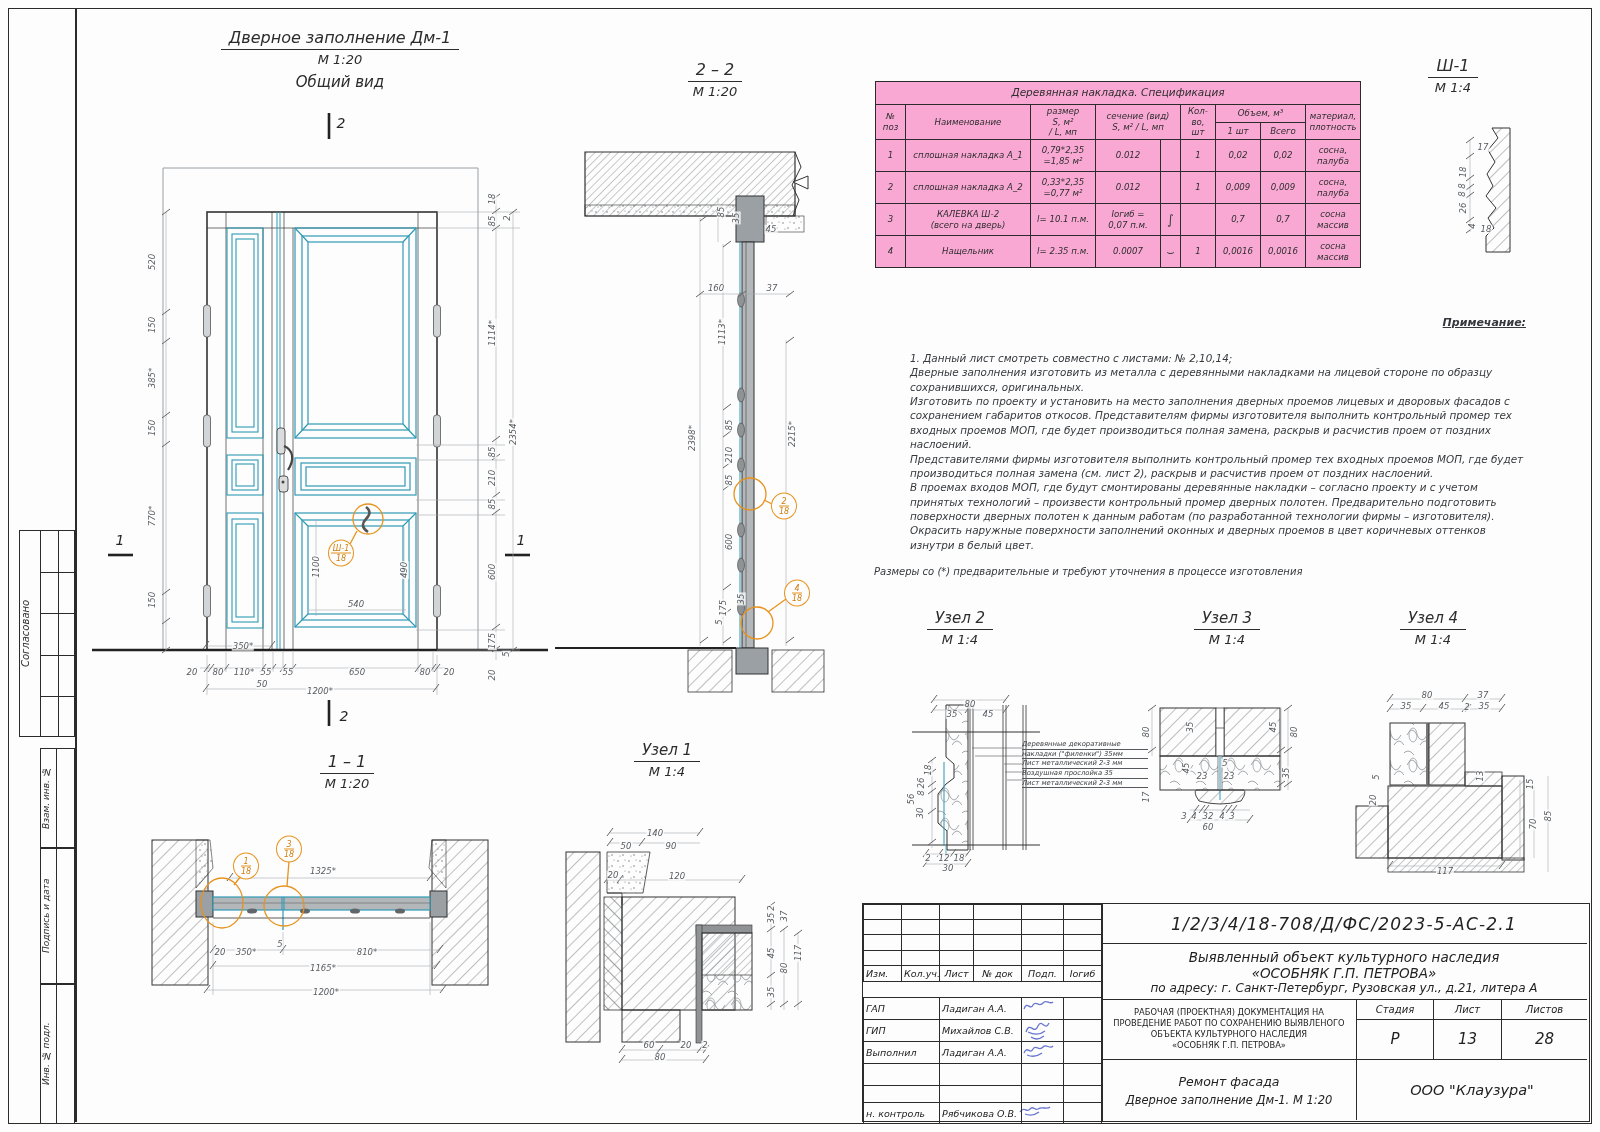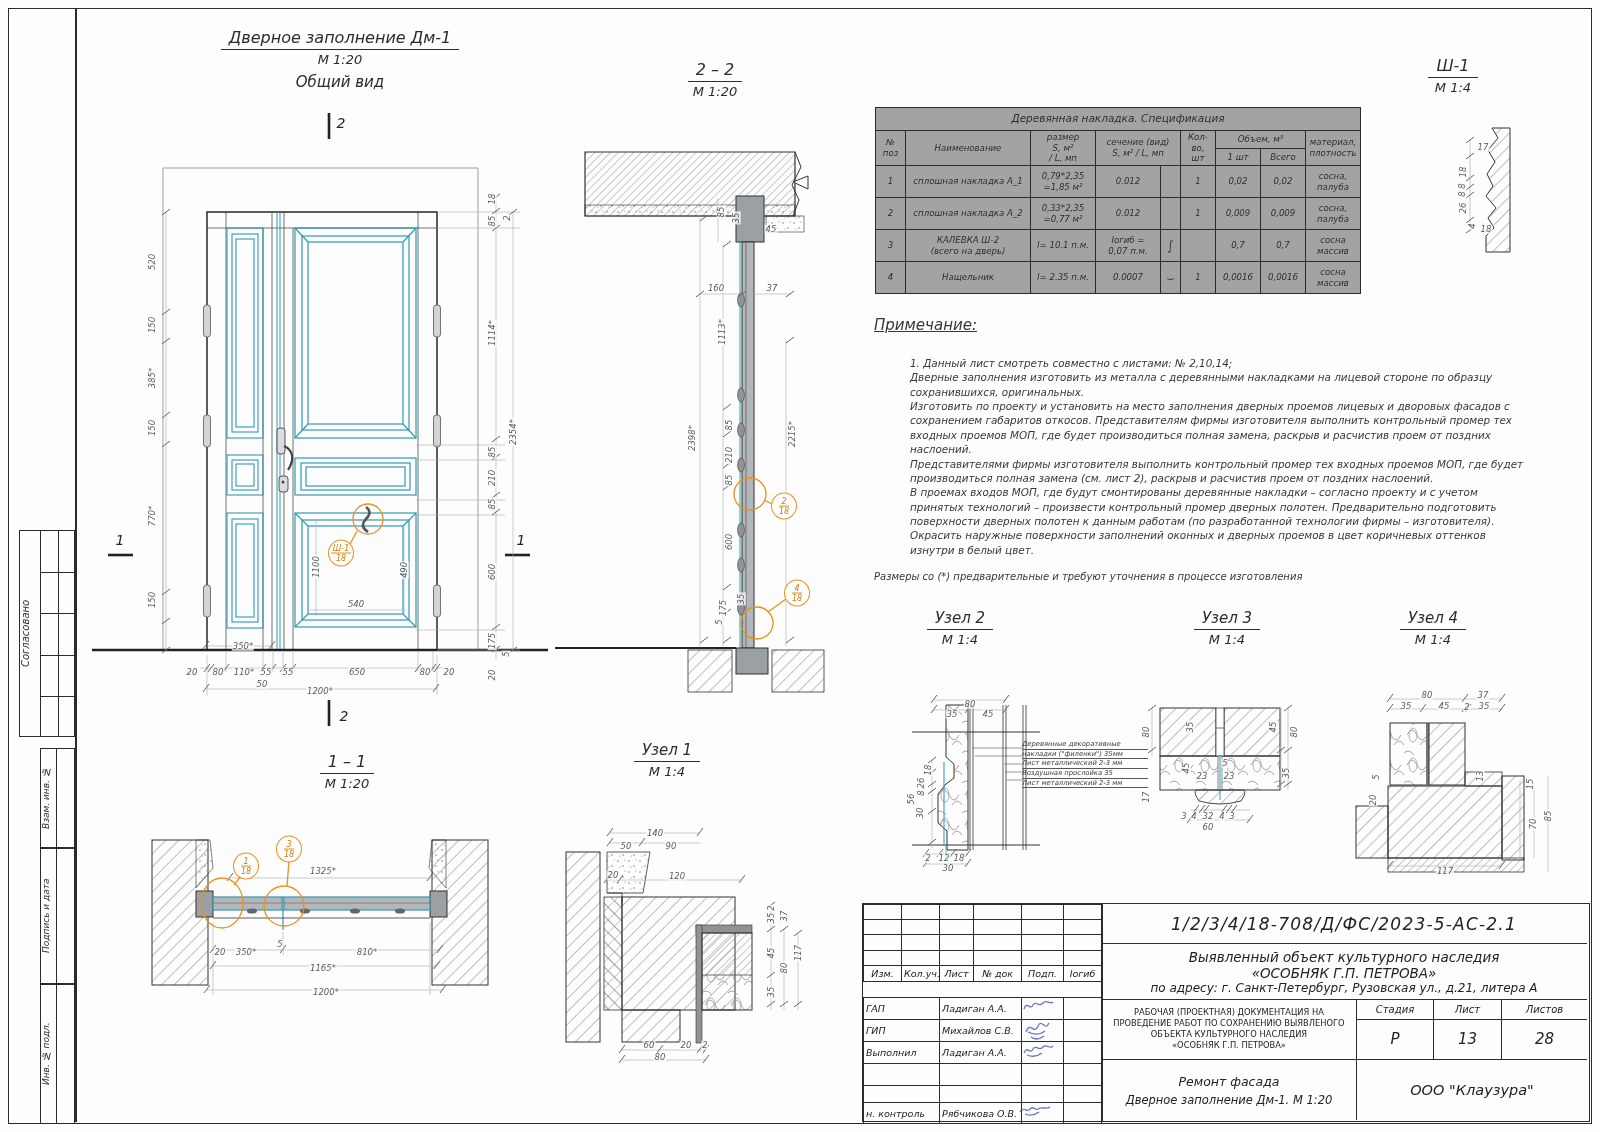--- a/index.html
+++ b/index.html
@@ -23,29 +23,29 @@
   .dim{position:absolute;font-style:italic;font-size:8.5px;color:#575c61;white-space:nowrap;
        background:rgba(253,253,253,.78);padding:0 1px;line-height:1;}
   .dim.mark{font-size:14px;color:#262626;background:none;font-weight:500;}
   
   .callout{position:absolute;width:26px;height:27px;border:1.4px solid #e8921c;border-radius:50%;
            box-sizing:border-box;display:flex;flex-direction:column;align-items:center;justify-content:center;
            font-style:italic;font-size:8px;color:#cd7d0e;background:rgba(253,253,253,.85);transform:translate(-50%,-50%);}
   .callout span{display:block;line-height:1.15;}
   .callout .ct{border-bottom:1px solid #e8921c;padding:0 2px;}
   
-  table.spec{position:absolute;left:875px;top:107px;border-collapse:collapse;table-layout:fixed;
-             font-style:italic;font-size:8.6px;color:#2e2e2e;background:#a3a3a3;}
+  table.spec{position:absolute;left:875px;top:81px;border-collapse:collapse;table-layout:fixed;
+             font-style:italic;font-size:8.6px;color:#2e2e2e;background:#f9a8d4;}
   table.spec td,table.spec th{border:1px solid #2b2b2b;text-align:center;vertical-align:middle;
              padding:1px 2px;white-space:pre-line;font-weight:normal;line-height:1.25;}
   table.spec .ttl{font-size:10.5px;height:20px;}
   .glyph{font-size:13px;color:#444;font-style:normal;}
   
   .notes{position:absolute;left:874px;top:316px;width:652px;font-style:italic;color:#35393d;}
-  .notes h4{margin:0 0 22px 0;font-size:15px;font-weight:normal;text-decoration:underline;}
+  .notes h4{margin:0 0 22px 0;font-size:11px;font-weight:bold;text-decoration:underline;text-align:right;}
   .notes .p{font-size:10.4px;line-height:1.38;margin-left:36px;}
   .notes .fn{margin-top:14px;font-size:10px;}
   
   .layers{position:absolute;left:1022px;top:740px;width:126px;font-style:italic;font-size:6.8px;
           color:#3a3e42;line-height:1.28;}
   .layers div{border-bottom:.8px solid #55595d;white-space:nowrap;overflow:hidden;}
   
   .tb{position:absolute;left:862px;top:903px;width:728px;height:219px;border:1.8px solid #2b2b2b;
       box-sizing:border-box;font-style:italic;color:#222;}
   .tb .ln{position:absolute;background:#2b2b2b;}
@@ -707,21 +707,21 @@
           </tr>
       <tr style="height:15px;">
             <td></td>
             <td></td>
             <td></td>
             <td></td>
             <td></td>
             <td></td>
           </tr>
       <tr style="height:16px;">
-        <td style="text-align:center;font-style:italic;">Изм.</td>
+        <td style="font-style:italic;">Изм.</td>
         <td style="text-align:center;">Кол.уч.</td>
         <td style="text-align:center;">Лист</td>
         <td style="text-align:center;">№ док</td>
         <td style="text-align:center;">Подп.</td>
         <td style="text-align:center;">Iогиб</td>
       </tr>
     </tbody>
       </table>
 
     <table class="sigt" style="left:0;top:93px;width:238px;">

